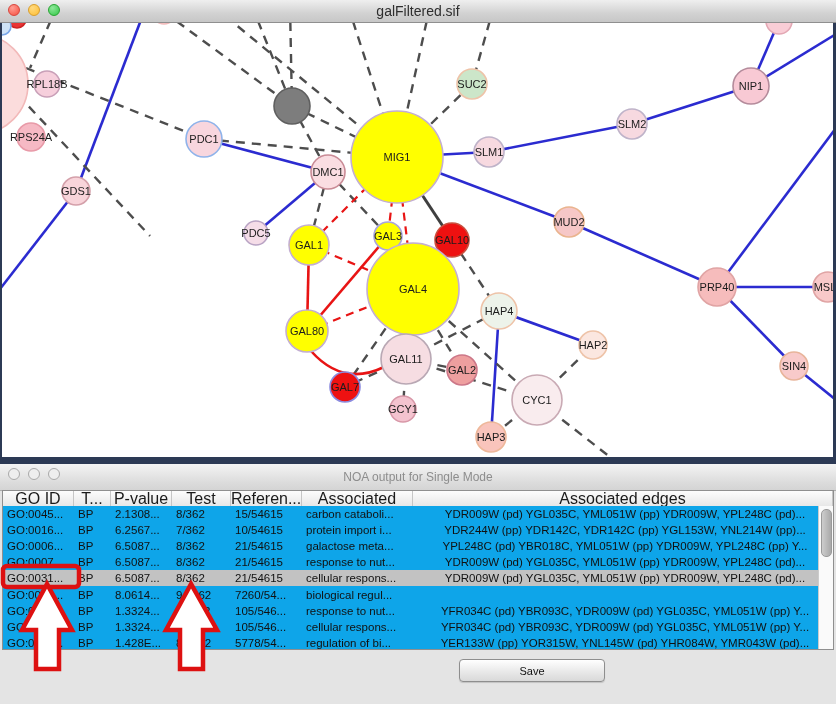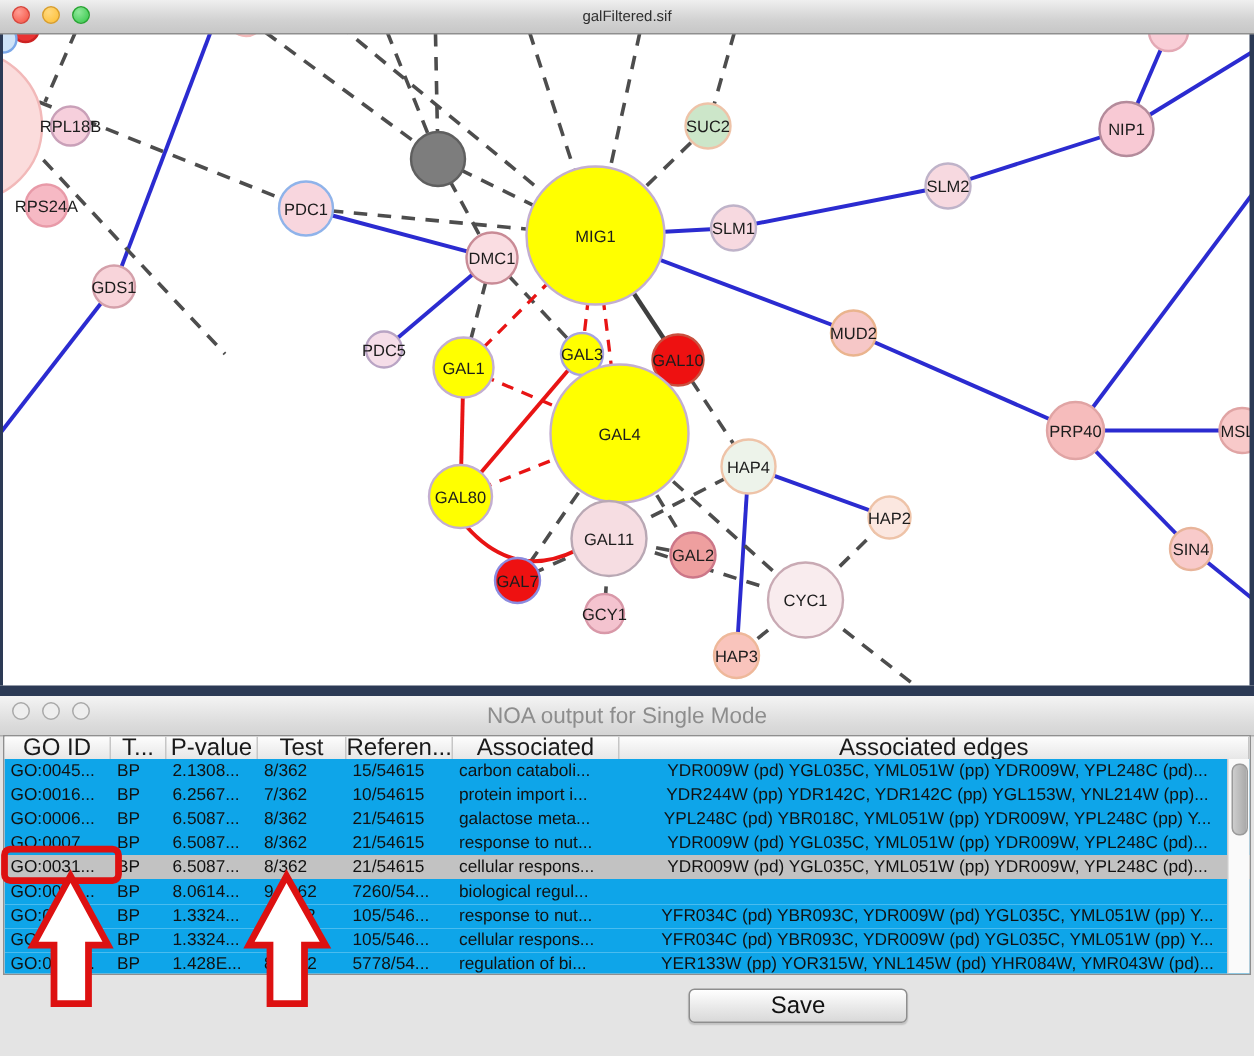--- a/index.html
+++ b/index.html
@@ -6,39 +6,39 @@
   #root{position:relative;width:836px;height:704px;overflow:hidden;
         font-family:"Liberation Sans",sans-serif;background:#fff;}
 
   
   #graph-window{position:absolute;left:0;top:0;width:836px;height:457px;background:#fff;}
   #net{position:absolute;left:0;top:0;width:836px;height:457px;display:block;}
   .titlebar{position:absolute;left:0;top:0;width:100%;height:22px;z-index:5;
             background:linear-gradient(#efefef,#d2d2d2 60%,#c7c7c7);
             border-bottom:1px solid #8f8f8f;
             display:flex;align-items:center;justify-content:center;}
-  .titlebar .wtitle{font-size:10px;color:#2e2e2e;}
+  .titlebar .wtitle{font-size:14px;color:#2e2e2e;}
   .lights{position:absolute;left:8px;top:4px;display:flex;gap:8px;}
   .light{width:12px;height:12px;border-radius:50%;box-sizing:border-box;}
   .lr{background:radial-gradient(circle at 35% 30%,#ff9d94,#f6503f);border:1px solid #d8453c;}
   .ly{background:radial-gradient(circle at 35% 30%,#ffd97e,#fdbe33);border:1px solid #d99e2b;}
   .lg{background:radial-gradient(circle at 35% 30%,#8fe89a,#33c748);border:1px solid #27a532;}
   .edge-navy{position:absolute;background:#2c3a55;z-index:4;}
   #navy-left{left:0;top:22px;width:2px;height:435px;}
   #navy-right{right:0;top:22px;width:3px;height:435px;}
   #navy-strip{position:absolute;left:0;top:457px;width:836px;height:7px;background:#2c3a55;z-index:4;}
   .nlabel{font-size:11px;fill:#1c1c1c;text-anchor:middle;font-family:"Liberation Sans",sans-serif;}
 
   
   #noa-window{position:absolute;left:0;top:464px;width:836px;height:240px;background:#e4e4e4;}
   #noa-title{position:absolute;left:0;top:0;width:100%;height:26px;
              background:linear-gradient(#f4f4f4,#dcdcdc 70%,#d4d4d4);
              border-bottom:1px solid #adadad;
              display:flex;align-items:center;justify-content:center;}
-  #noa-title .wtitle{font-size:15px;color:#8d8d8d;}
+  #noa-title .wtitle{font-size:12px;color:#8d8d8d;}
   .ilight{width:12px;height:12px;border-radius:50%;box-sizing:border-box;
           border:1.5px solid #a9a9a9;background:#eeeeee;}
   #table-wrap{position:absolute;left:2px;right:2px;top:26px;height:160px;
               border:1px solid #8f8f8f;background:#fff;box-sizing:border-box;overflow:hidden;}
   #thead{display:flex;height:15px;background:linear-gradient(#fdfdfd,#e7e7e7);
          border-bottom:1px solid #b5b5b5;}
   .th{font-size:16px;color:#1a1a1a;text-align:center;line-height:15px;
       border-right:1px solid #c6c6c6;box-sizing:border-box;overflow:hidden;white-space:nowrap;}
   #tbody{position:absolute;left:0;top:15px;right:0;bottom:0;}
   .trow{display:flex;height:16.1px;align-items:center;background:#0ea5e9;}
@@ -52,21 +52,21 @@
   .c-reference{width:71px;flex:none;}
   .c-description{width:111px;flex:none;}
   .c-edges{flex:1;min-width:0;text-align:center;}
   #vscroll{position:absolute;right:0;top:15px;bottom:0;width:15px;
            background:#fafafa;border-left:1px solid #cccccc;box-sizing:border-box;}
   #vthumb{position:absolute;left:2px;top:3px;width:9px;height:46px;border-radius:5px;
           background:linear-gradient(90deg,#cdcdcd,#a9a9a9);border:1px solid #9a9a9a;}
   #noa-footer{position:absolute;left:0;top:186px;width:100%;height:54px;background:#e4e4e4;}
   .mac-btn{position:absolute;top:9px;height:21px;border:1px solid #8e8e8e;border-radius:4px;
            background:linear-gradient(#ffffff,#e9e9e9 55%,#d9d9d9);
-           font-family:"Liberation Sans",sans-serif;font-size:16px;color:#111;
+           font-family:"Liberation Sans",sans-serif;font-size:11px;color:#111;
            display:flex;align-items:center;justify-content:center;
            box-shadow:0 1px 1px rgba(0,0,0,.15);}
   #save-btn{left:459px;width:144px;}
   #cancel-btn{left:680px;width:142px;}
 
   
   #overlay{position:absolute;left:0;top:0;width:836px;height:704px;z-index:9;pointer-events:none;}
 </style>
 </head>
 <body>

